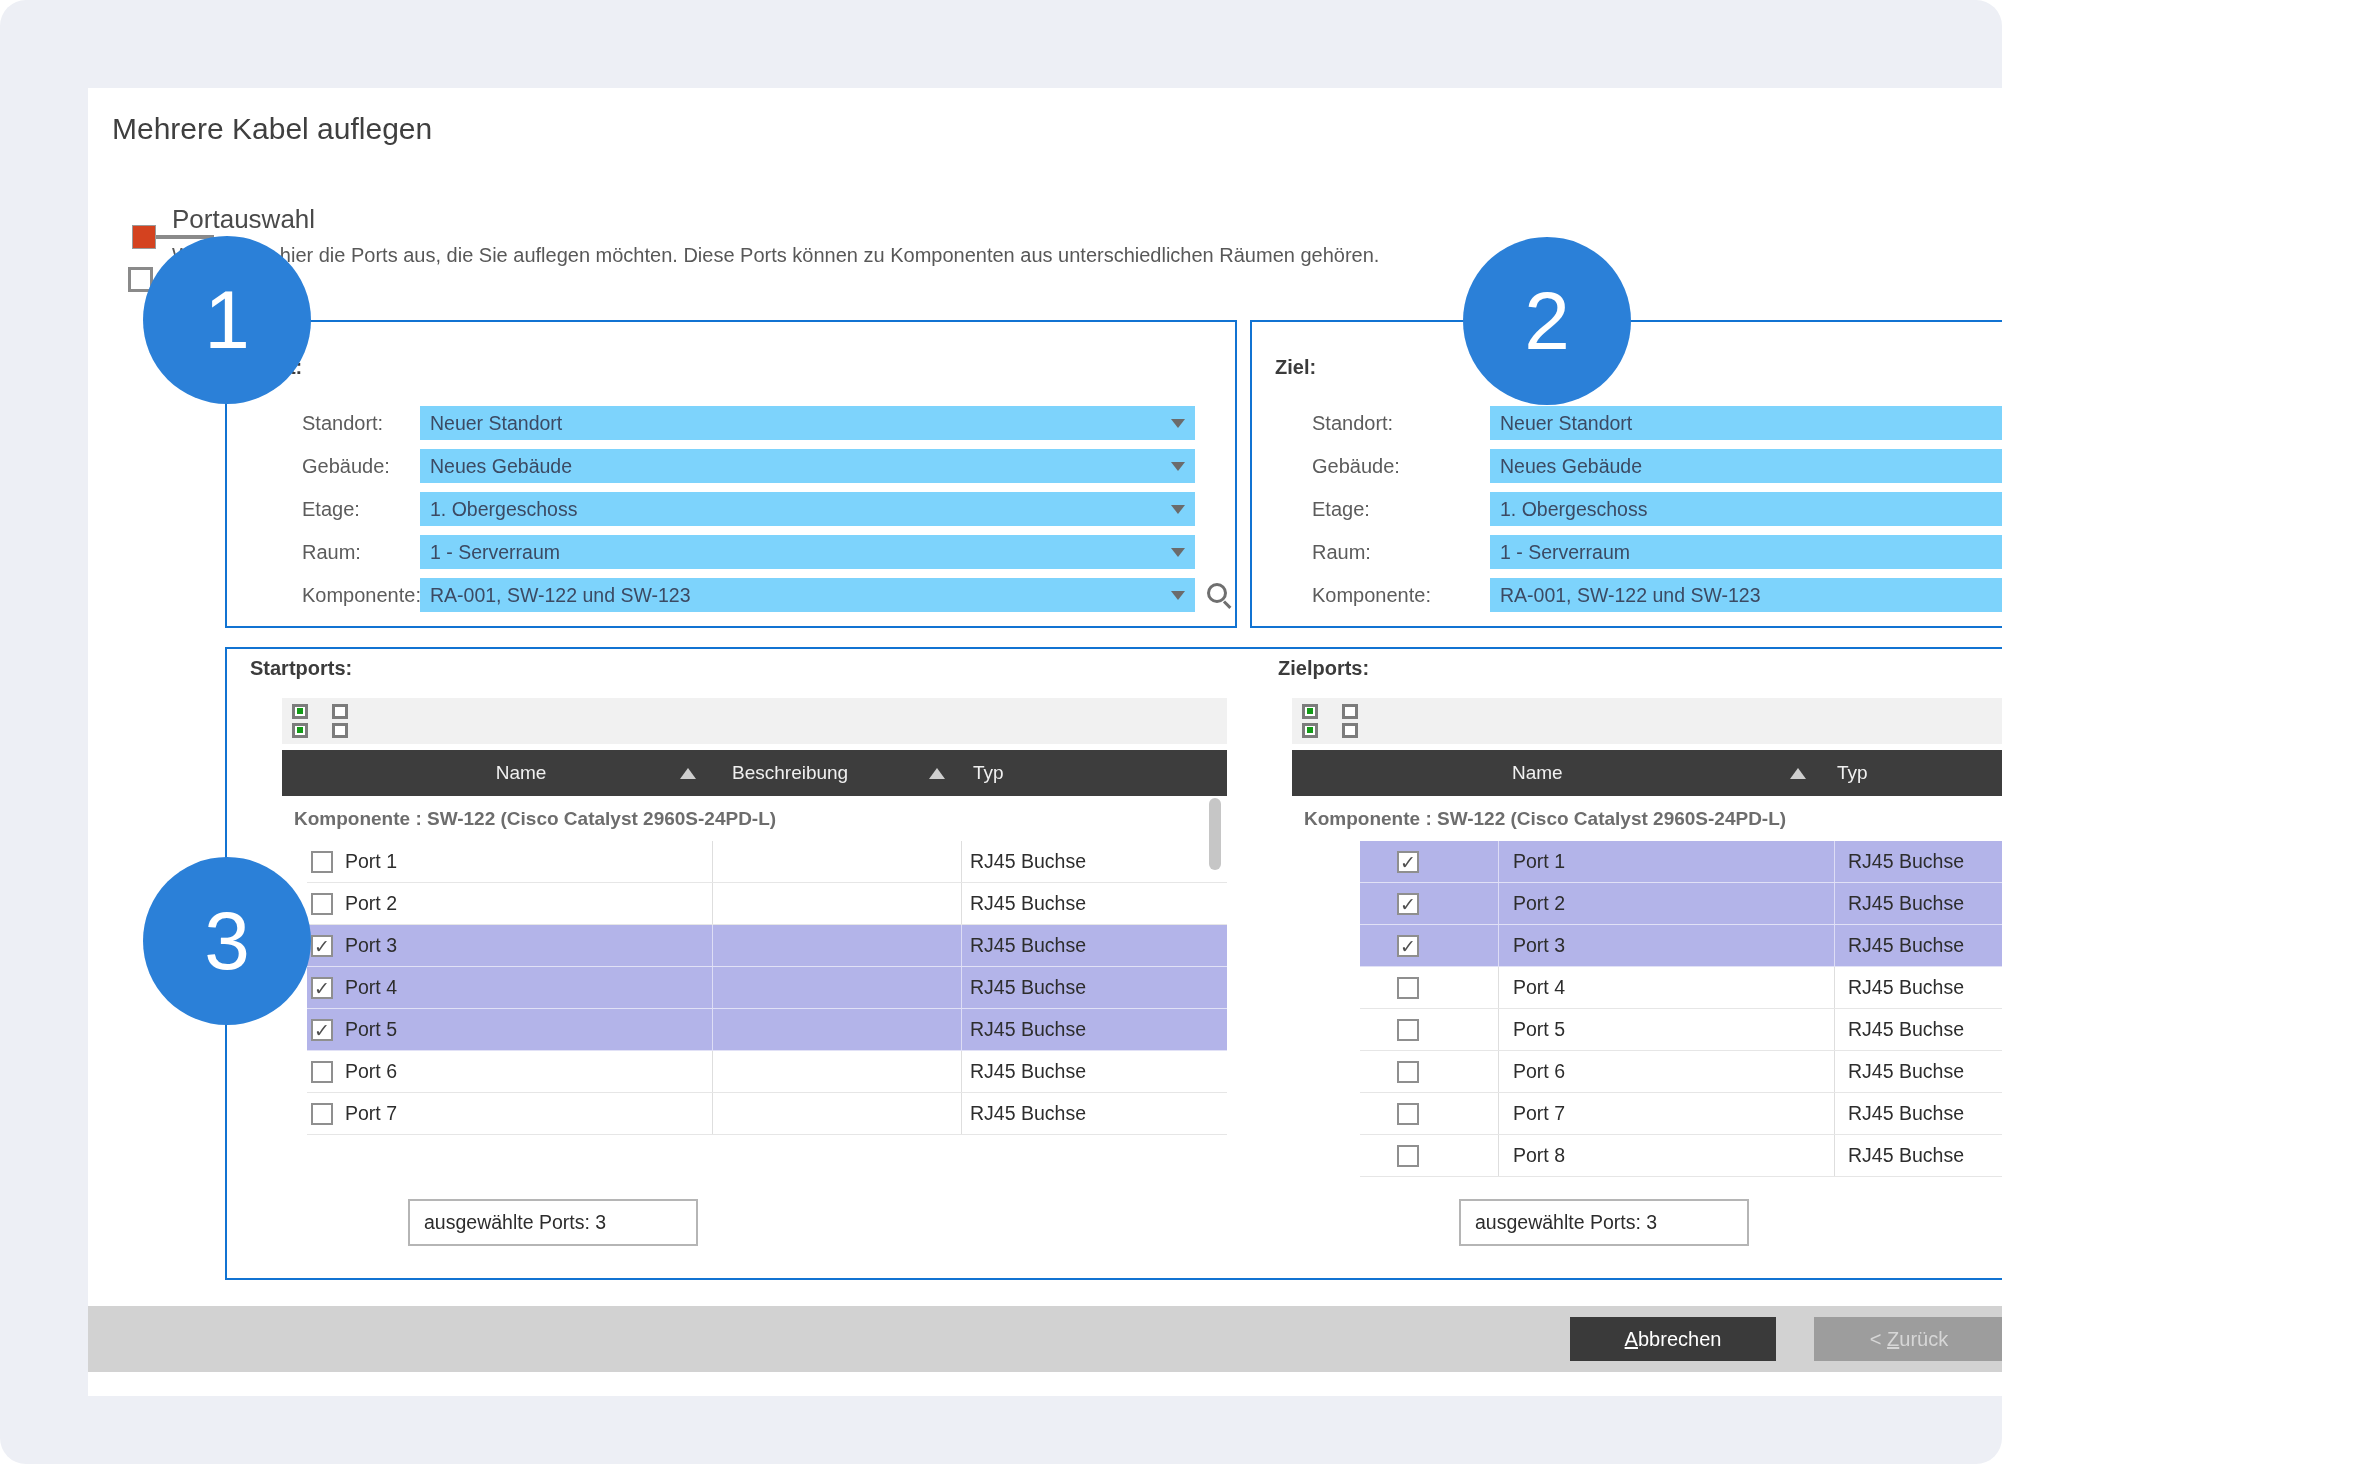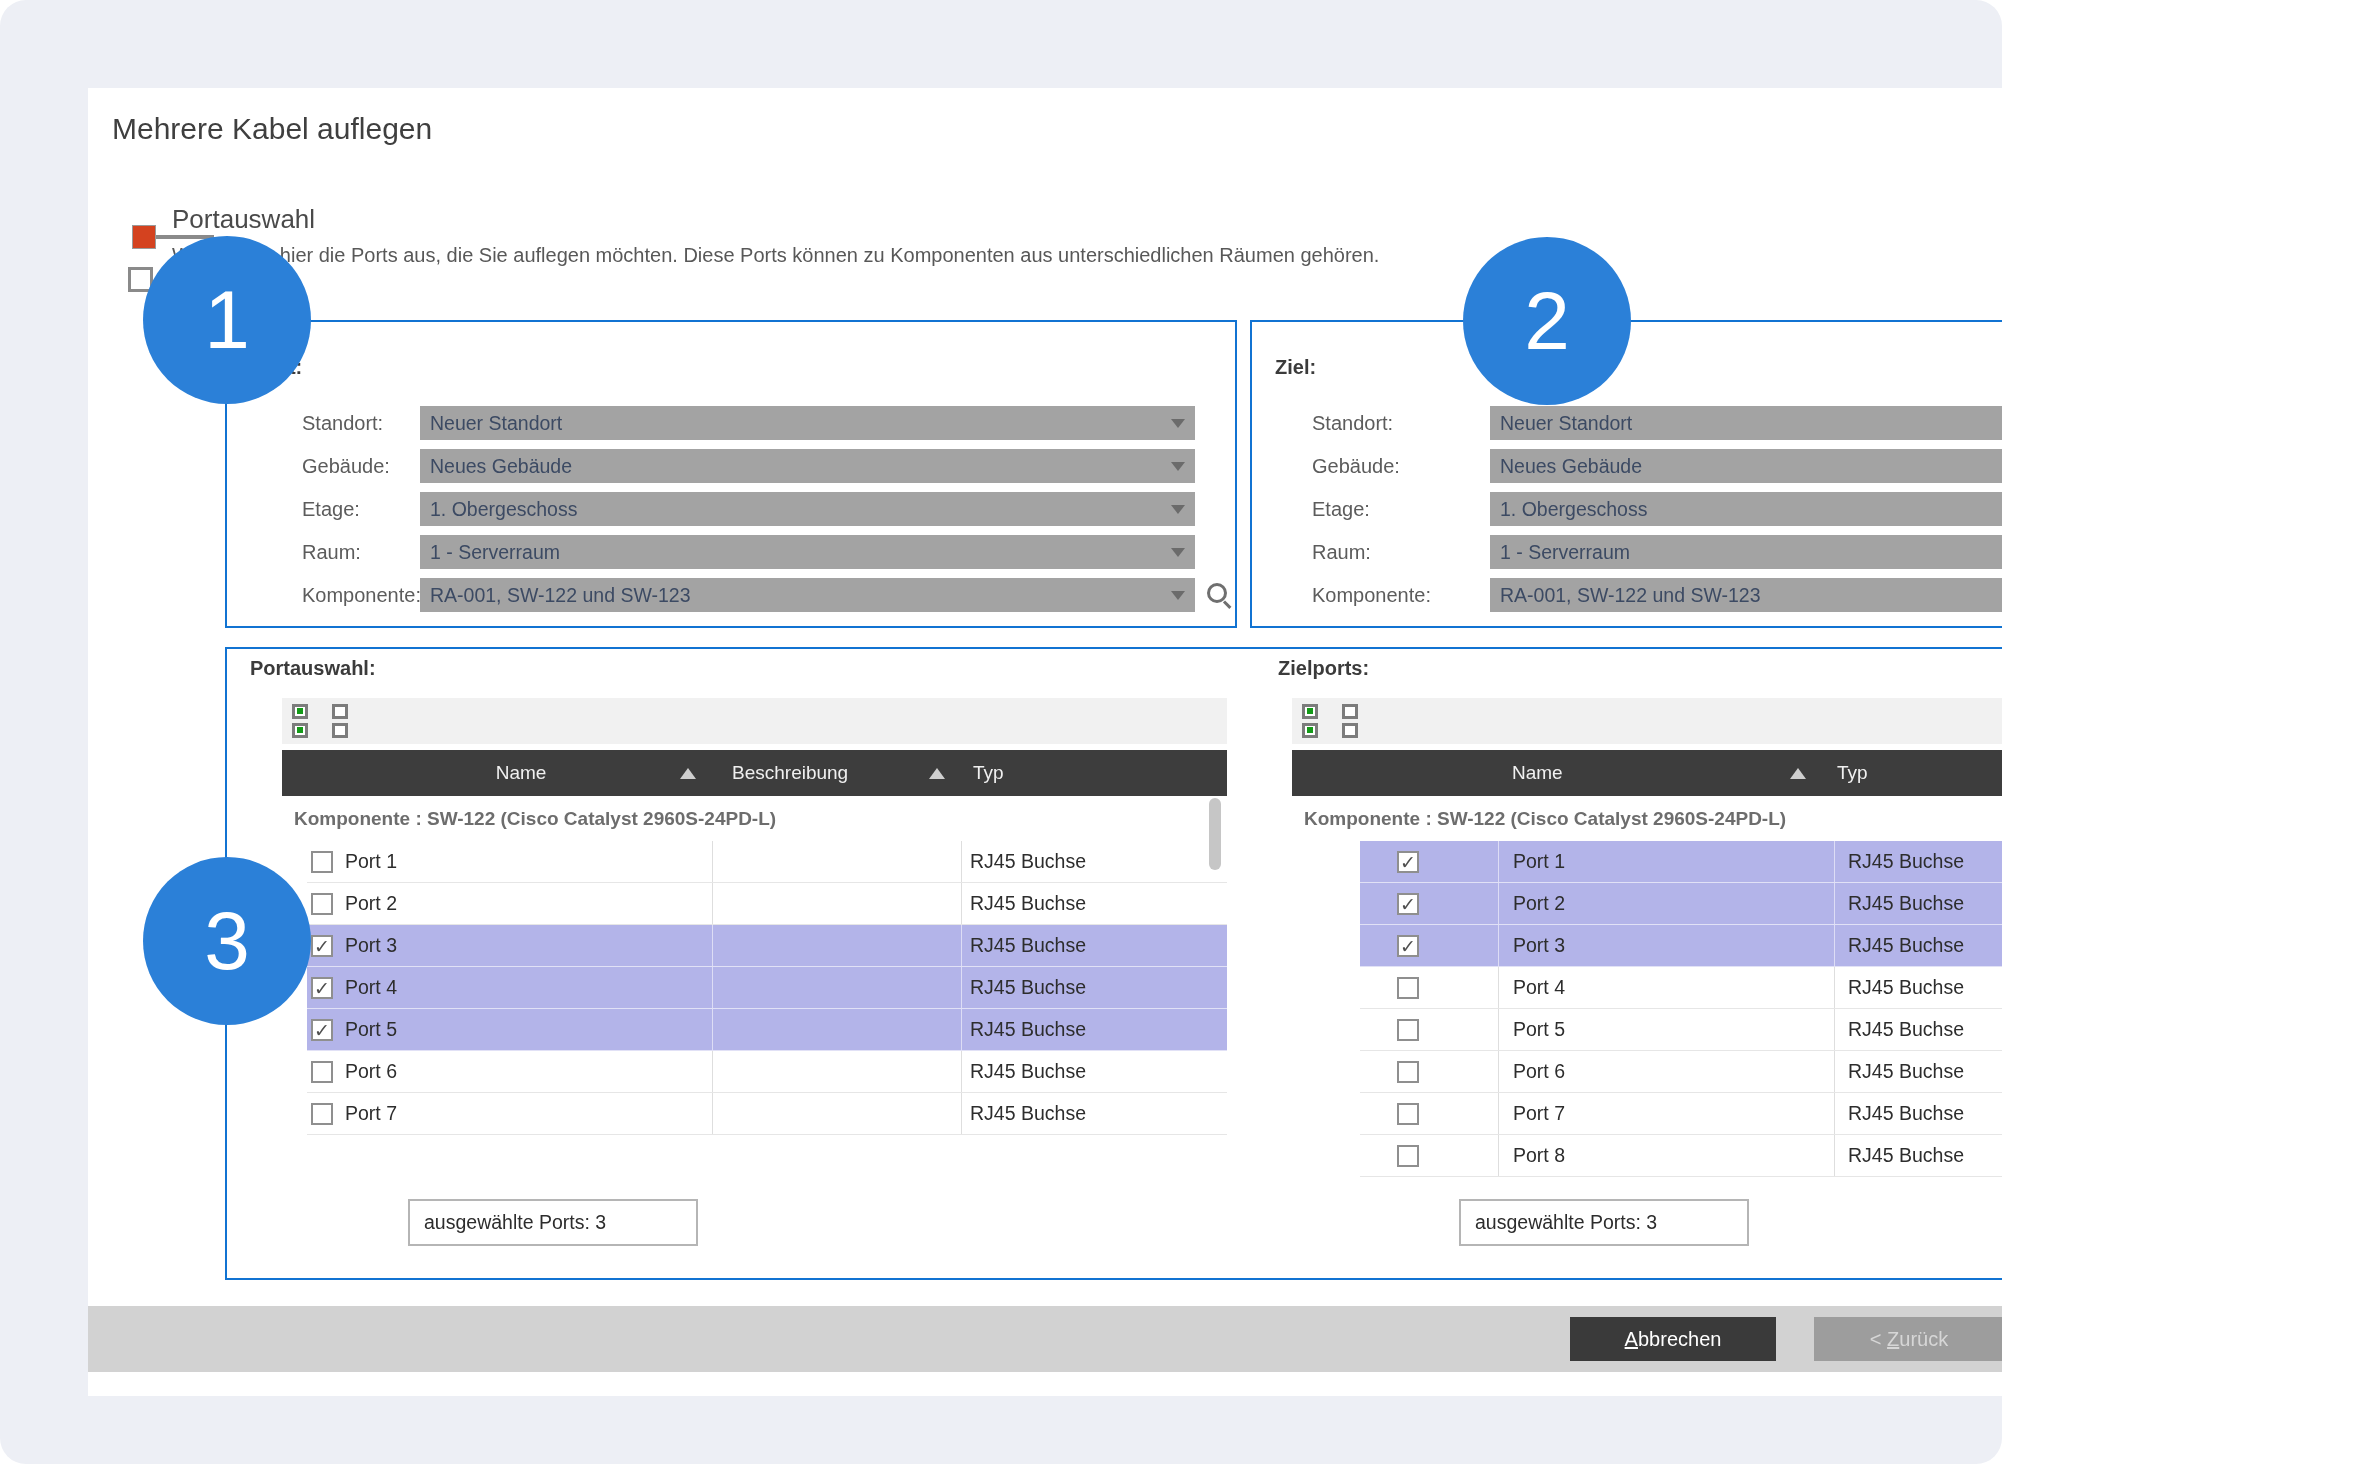--- a/index.html
+++ b/index.html
@@ -36,21 +36,21 @@
   .panel-start{left:137px;top:232px;width:1012px;height:308px;}
   .panel-ziel{left:1162px;top:232px;width:1000px;height:308px;}
   .loc-title{position:absolute;left:23px;top:34px;font-size:20px;font-weight:bold;color:#3b3b3b;}
   .fields{position:absolute;left:0;top:84px;right:0;}
   .field-row{display:flex;align-items:center;height:34px;margin-bottom:9px;}
   .panel-start .field-row{padding-left:75px;}
   .panel-ziel .field-row{padding-left:60px;}
   .field-label{font-size:20px;color:#5c5c5c;}
   .panel-start .field-label{width:118px;}
   .panel-ziel .field-label{width:178px;}
-  .field-box{height:34px;background:#a3a3a3;display:flex;align-items:center;position:relative;}
+  .field-box{height:34px;background:#7dd3fc;display:flex;align-items:center;position:relative;}
   .panel-start .field-box{width:775px;}
   .panel-ziel .field-box{width:655px;}
   .field-value{padding-left:10px;font-size:19.5px;color:#3c4a63;white-space:nowrap;}
   .dd-arrow{position:absolute;right:10px;top:13px;width:0;height:0;border-left:7px solid transparent;border-right:7px solid transparent;border-top:9px solid #6b6b6b;}
   .search-icon{position:relative;width:28px;height:28px;display:inline-block;margin-left:10px;}
   .search-icon::before{content:"";position:absolute;left:2px;top:2px;width:14px;height:14px;border:3px solid #6f6f6f;border-radius:50%;}
   .search-icon::after{content:"";position:absolute;left:19px;top:19px;width:9px;height:3px;background:#6f6f6f;transform:rotate(45deg);transform-origin:left center;}
 
   
   .ports-panel{position:absolute;left:137px;top:559px;width:2025px;height:633px;border:2px solid var(--panel-border);background:#fff;}
@@ -201,21 +201,21 @@
             <span class="field-box">
               <span class="field-value">RA-001, SW-122 und SW-123</span>
               <span class="dd-arrow"></span>
             </span>
             <span class="search-icon"></span>
           </div>
         </div>
     </div>
 
     <div class="ports-panel">
-      <div class="ports-label lbl-start">Portauswahl:</div>
+      <div class="ports-label lbl-start">Startports:</div>
       <div class="ports-label lbl-ziel">Zielports:</div>
 
       <div class="ptoolbar tb-left">
         <span class="ports-ico filled">
             <span class="pp"></span>
             <span class="pp"></span>
           </span>
         <span class="ports-ico">
             <span class="pp"></span>
             <span class="pp"></span>

